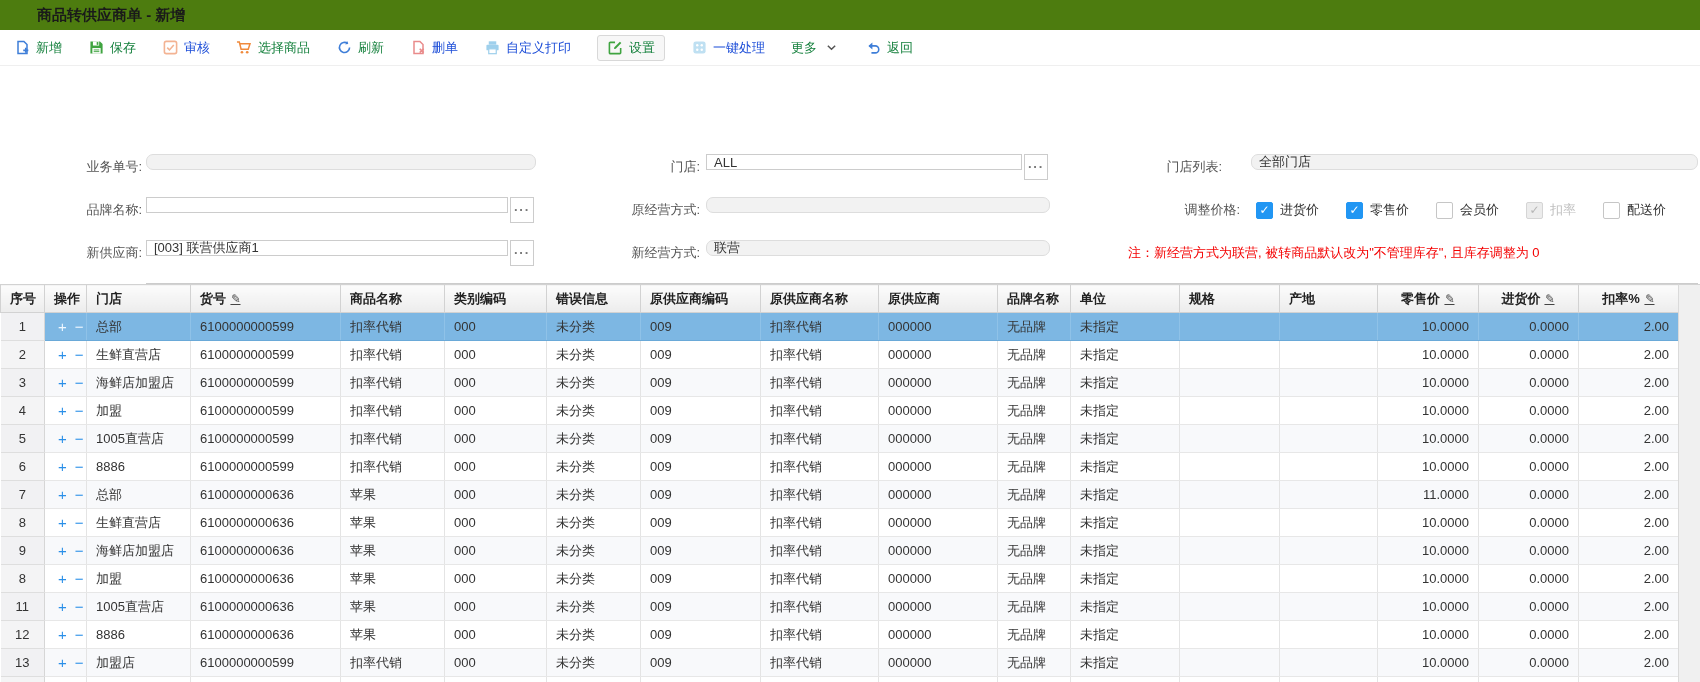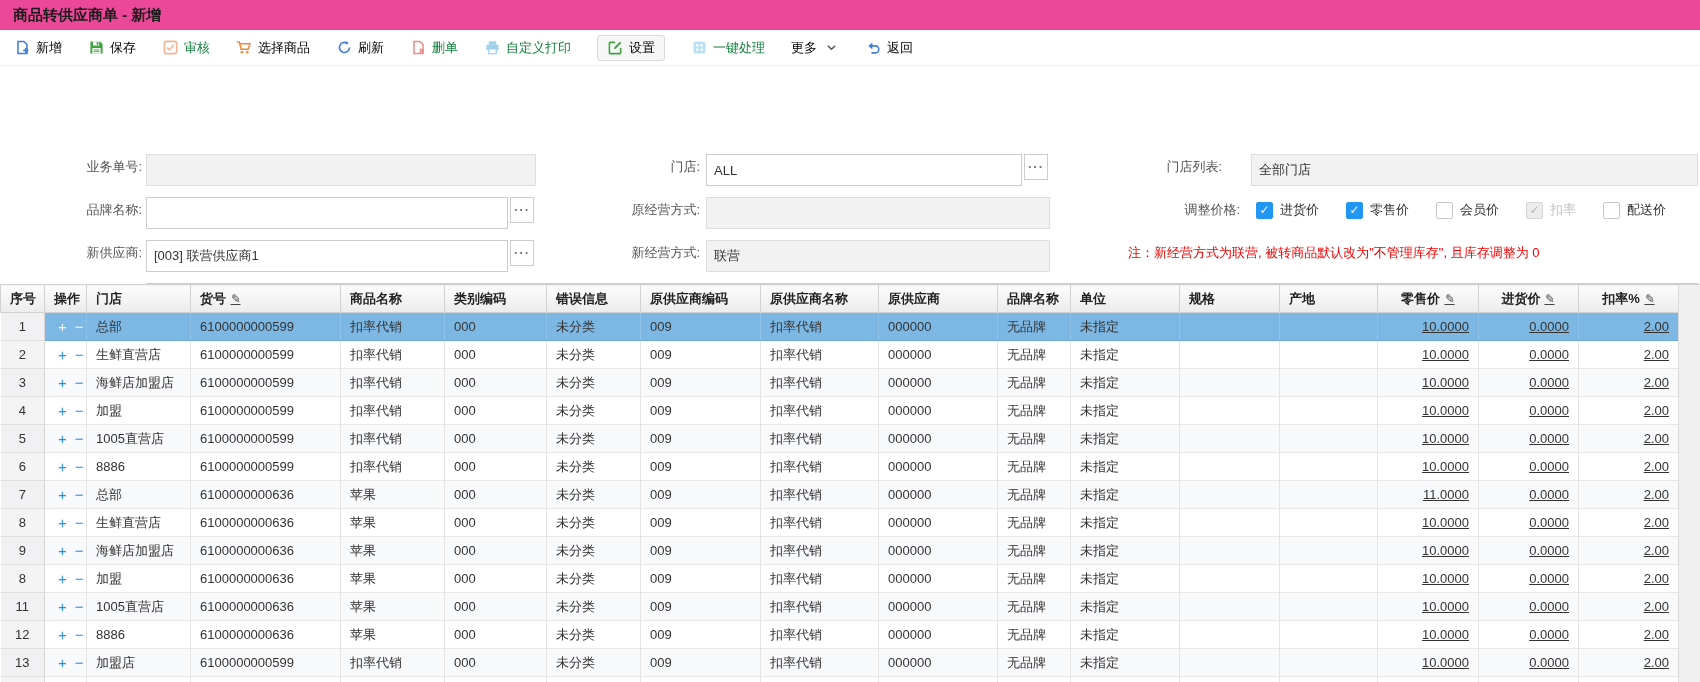--- a/index.html
+++ b/index.html
@@ -2,37 +2,37 @@
 <html><head>
 <meta charset="utf-8">
 <style>
   * { box-sizing: border-box; margin: 0; padding: 0; }
   html,body { background:#fff; }
   body { font-family: "Liberation Sans", "DejaVu Sans", sans-serif; font-size:13px; color:#333; }
   .app { position:relative; width:1700px; height:682px; background:#fff; overflow:hidden; }
 
   
   .titlebar { position:absolute; left:0; top:0; width:1700px; height:32px;
-              border-bottom:1px solid #e4e4e4; background:#ec4899; }
+              border-bottom:1px solid #e4e4e4; background:#4d7c0f;padding-left:24px; }
   .titlebar .title { padding-left:13px; line-height:29px; font-size:15px; font-weight:bold; color:#1a1a1a; }
 
   
   .toolbar { position:absolute; left:0; top:30px; width:1700px; height:36px;
              border-bottom:1px solid #efefef; display:flex; align-items:center; padding-left:14px; gap:26px; background:#fff; }
-  .tb-btn { display:inline-flex; align-items:center; gap:6px; color:#000000; cursor:pointer; white-space:nowrap; }
-  .tb-btn.disabled { color:#15803d; cursor:default; }
+  .tb-btn { display:inline-flex; align-items:center; gap:6px; color:#15803d; cursor:pointer; white-space:nowrap; }
+  .tb-btn.disabled { color:#1d4ed8; cursor:default; }
   .tb-btn.framed { border:1px solid #d8d8d8; background:#f7f7f7; padding:3px 9px; border-radius:3px; }
   .tb-icon { display:inline-flex; width:16px; height:16px; align-items:center; justify-content:center; }
 
   
   .form-area { position:absolute; left:0; top:66px; width:1700px; height:184px; background:#fff; }
   .f-label { position:absolute; height:26px; line-height:26px; text-align:right; color:#555; }
-  .f-input { position:absolute; height:32px; border:1px solid #ccc; background:#fff; padding:0 7px;
+  .f-input { position:absolute; height:16px; border:1px solid #ccc; background:#fff; padding:0 7px;
              font-family:inherit; font-size:13px; color:#333; outline:none; }
-  .f-input.dis { background:#f2f2f2; border-color:#ddd; }
+  .f-input.dis { background:#f2f2f2; border-color:#ddd;border-radius:7px; }
   .f-ellipsis { position:absolute; width:24px; height:26px; border:1px solid #ccc; background:#fff;
                 text-align:center; line-height:23px; color:#777; cursor:pointer; font-weight:bold; letter-spacing:1px; }
   .f-note { position:absolute; height:26px; line-height:26px; color:#f40000; white-space:nowrap; }
   .cb-row { position:absolute; display:flex; align-items:center; gap:27px; height:26px; }
   .cb-item { display:inline-flex; align-items:center; gap:7px; cursor:pointer; }
   .cb-item.disabled { cursor:default; }
   .cb-box { width:17px; height:17px; border:1px solid #c6c6c6; border-radius:2px; background:#fff;
             display:inline-flex; align-items:center; justify-content:center; font-size:12px; color:#fff; }
   .cb-box.checked { background:#2196f3; border-color:#2196f3; }
   .cb-item.disabled .cb-box.checked { background:#ececec; border-color:#d5d5d5; color:#b5b5b5; }
@@ -49,21 +49,21 @@
   .table-wrap { position:absolute; left:0; top:284px; width:1678px; height:398px; overflow:hidden; }
   table { border-collapse:collapse; table-layout:fixed; width:1678px; }
   th { height:28px; background:linear-gradient(#fcfcfc,#ececec); border:1px solid #d2d2d2;
        font-weight:bold; color:#222; padding:0 9px; white-space:nowrap; overflow:hidden; }
   td { height:28px; border-right:1px solid #e4e4e4; border-bottom:1px solid #e7e7e7;
        padding:0 9px; white-space:nowrap; overflow:hidden; color:#333; background:#fff; }
   tr.odd td { background:#f8f9fb; }
   td.gutter { background:#f4f4f5; border-right:1px solid #d6d6d6; border-bottom:1px solid #dedede; text-align:center; }
   tr.odd td.gutter { background:#f1f1f3; }
   tr.sel td:not(.gutter) { background:#7db7e3; border-bottom-color:#6aa9d8; border-right-color:#8fc2e8; }
-  .al-c { text-align:center; } .al-r { text-align:right;text-decoration:underline; } .al-l { text-align:left; }
+  .al-c { text-align:center; } .al-r { text-align:right; } .al-l { text-align:left; }
   .pencil { display:inline-block; margin-left:5px; font-weight:normal; font-size:12px; color:#444;
             text-decoration:underline; transform:skewX(-6deg); }
   .op-link { color:#2a8fe8; cursor:pointer; font-size:15px; display:inline-block; padding:0 4px; }
   tr.sel .op-link { color:#eef7ff; }
   .right-filler { position:absolute; left:1678px; top:284px; width:22px; height:398px;
                   background:#f0f0f0; border-left:1px solid #dadada; border-top:1px solid #d2d2d2; }
 </style>
 </head>
 <body>
 

